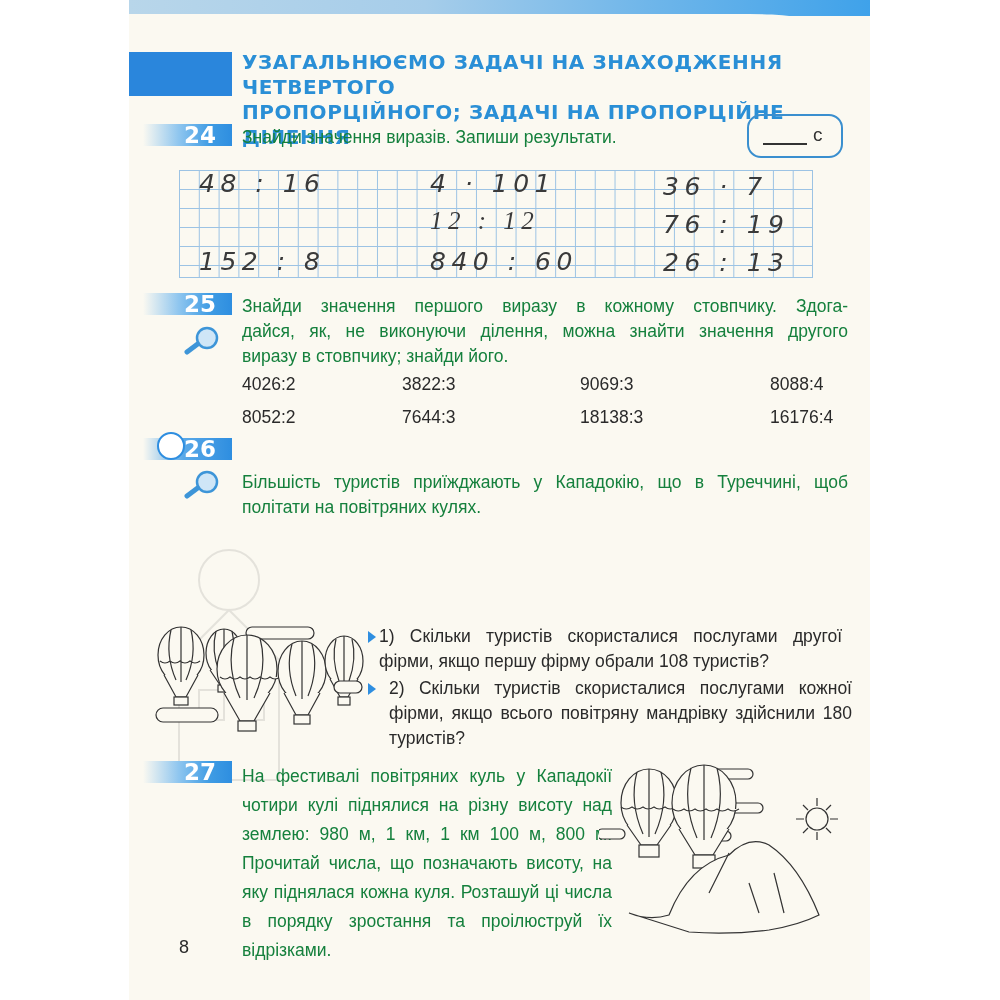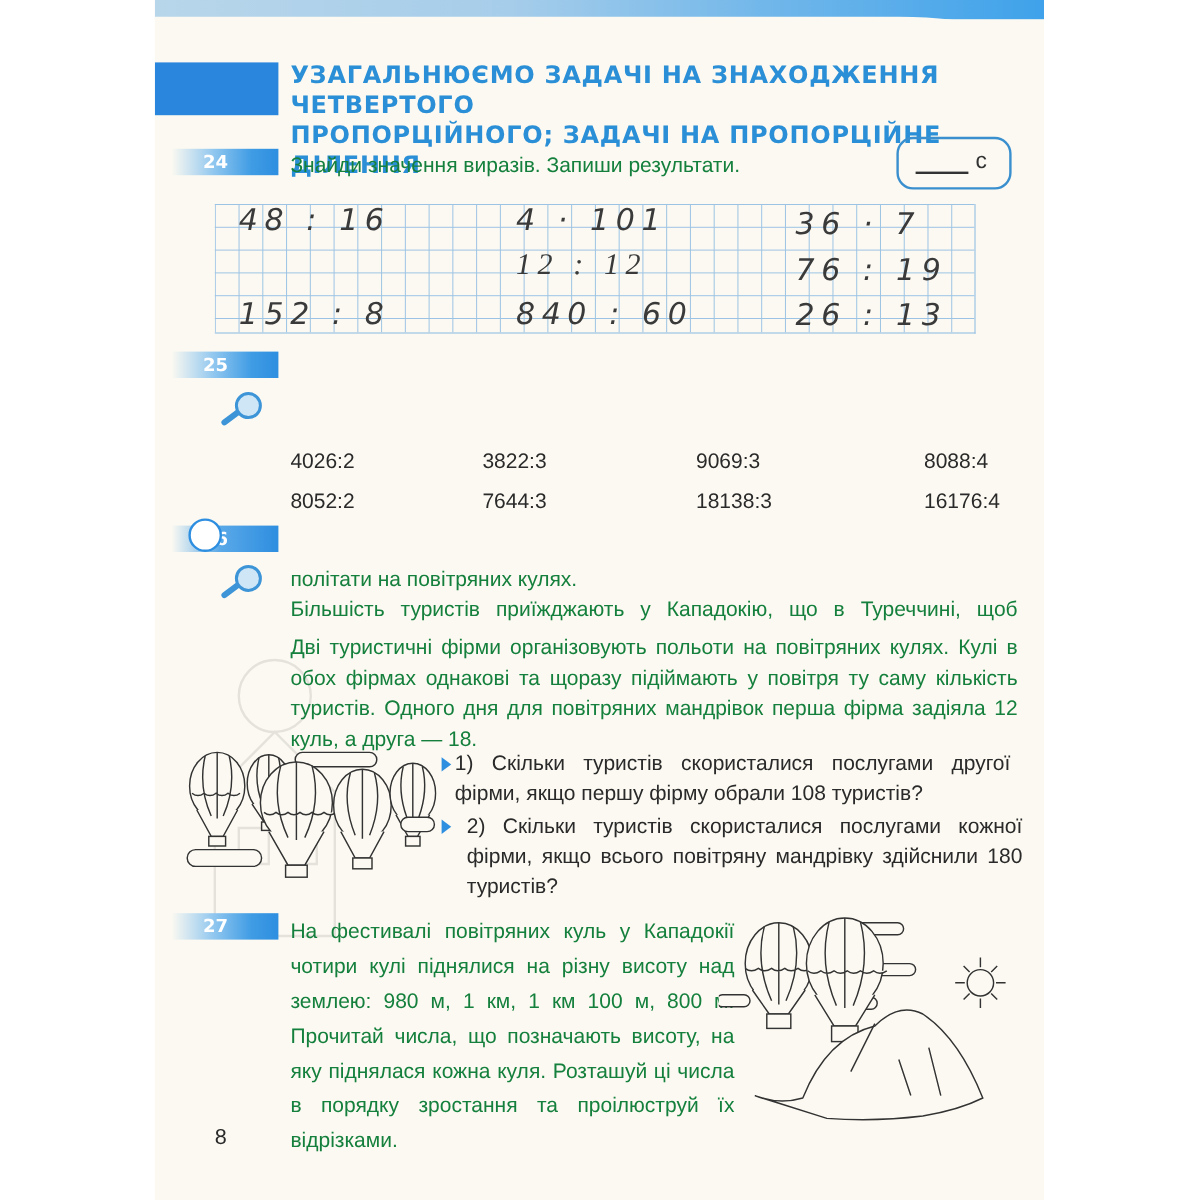--- a/index.html
+++ b/index.html
@@ -23,21 +23,21 @@
     position: absolute; left: 0; top: 52px; width: 103px; height: 44px; background: #2a86dc;
   }
   .title {
     position: absolute; left: 113px; top: 50px; width: 620px;
     font-family: "DejaVu Sans", sans-serif; font-weight: bold; font-size: 20px;
     line-height: 25px; color: #2a8fd6; letter-spacing: 0.6px;
   }
   .badge {
     position: absolute; left: 14px; height: 22px; width: 89px;
     background: linear-gradient(90deg, rgba(255,255,255,0) 0%, #8fc6ef 40%, #3f9ce4 75%, #2e8ee0 100%);
-    color: #fff; font-weight: bold; font-size: 15px; text-align: center;
+    color: #fff; font-weight: bold; font-size: 23px; text-align: right;
     line-height: 22px; padding-right: 16px; box-sizing: border-box;
     font-family: "DejaVu Sans", sans-serif;
   }
   .badge.circle-badge {
     background: linear-gradient(90deg, rgba(255,255,255,0) 0%, #5aa9e8 45%, #2e8ee0 100%);
   }
   .circle-marker {
     position: absolute; left: 30px; top: -6px; width: 28px; height: 28px; border-radius: 50%;
     background: #fff; border: 2px solid #2e8ee0; box-sizing: border-box;
   }
@@ -114,48 +114,52 @@
   <span class="expr" style="left:534px; top:172px;">36 · 7</span>
 
   <span class="expr" style="left:301px; top:207px;font-family:Liberation Serif, serif;">12 : 12</span>
   <span class="expr" style="left:534px; top:210px;">76 : 19</span>
 
   <span class="expr" style="left:70px; top:247px;">152 : 8</span>
   <span class="expr" style="left:301px; top:247px;">840 : 60</span>
   <span class="expr" style="left:534px; top:248px;">26 : 13</span>
 
   <div class="badge" style="top:293px;">25</div>
+  <div class="task-text justify" style="top:294px; width:606px;">
+    <div style="text-align:justify; text-align-last:justify;">Знайди значення першого виразу в кожному стовпчику. Здога-</div>
+    <div style="text-align:justify; text-align-last:justify;">дайся, як, не виконуючи ділення, можна знайти значення другого</div>
+    <div>виразу в стовпчику; знайди його.</div>
+  </div>
   <svg class="magnifier" style="top:326px;" viewBox="0 0 40 30">
     <line x1="6" y1="26" x2="18" y2="17" stroke="#3d95d8" stroke-width="5" stroke-linecap="round"></line>
     <circle cx="26" cy="12" r="10" fill="#cfe6f7" stroke="#3d95d8" stroke-width="2.5"></circle>
   </svg>
   <div class="cols25">
     <span class="cell" style="left:0; top:0;">4026:2</span>
     <span class="cell" style="left:0; top:33px;">8052:2</span>
     <span class="cell" style="left:160px; top:0;">3822:3</span>
     <span class="cell" style="left:160px; top:33px;">7644:3</span>
     <span class="cell" style="left:338px; top:0;">9069:3</span>
     <span class="cell" style="left:338px; top:33px;">18138:3</span>
     <span class="cell" style="left:528px; top:0;">8088:4</span>
     <span class="cell" style="left:528px; top:33px;">16176:4</span>
   </div>
 
   <div class="badge circle-badge" style="top:438px;">
     <span>26</span>
   </div>
   <div class="circle-marker" style="top:432px; left:28px; position:absolute;"></div>
   <div class="task-text" style="top:470px; width:606px;">
+    <div style="text-align:justify; text-align-last:justify;">Більшість туристів приїжджають у Кападокію, що в Туреччині, щоб</div>
     <div>політати на повітряних кулях.</div>
-    <div style="text-align:justify; text-align-last:justify;">Більшість туристів приїжджають у Кападокію, що в Туреччині, щоб</div>
   </div>
   <svg class="magnifier" style="top:470px;" viewBox="0 0 40 30">
     <line x1="6" y1="26" x2="18" y2="17" stroke="#3d95d8" stroke-width="5" stroke-linecap="round"></line>
     <circle cx="26" cy="12" r="10" fill="#cfe6f7" stroke="#3d95d8" stroke-width="2.5"></circle>
   </svg>
-  <div class="task-text justify" style="top:527px; width:606px; line-height:25.5px;">Дві туристичні фірми організовують польоти на повітряних кулях. Кулі в обох фірмах однакові та щоразу підіймають у повітря ту саму кількість туристів. Одного дня для повітряних мандрівок перша фірма задіяла 12 куль, а друга — 18.</div>
 
   <svg class="illu" style="left:25px; top:625px;" width="210" height="120" viewBox="0 0 210 120">
     <g fill="#fbf9f1" stroke="#333" stroke-width="1.2">
       <path d="M95 8 q30 -8 60 0"></path>
       <rect x="92" y="2" width="68" height="12" rx="6"></rect>
       <rect x="2" y="83" width="62" height="14" rx="7"></rect>
 
       <ellipse cx="27" cy="30" rx="23" ry="28"></ellipse>
       <path d="M10 50 L22 72 h10 L44 50"></path>
         <rect x="20" y="72" width="14" height="8"></rect>

